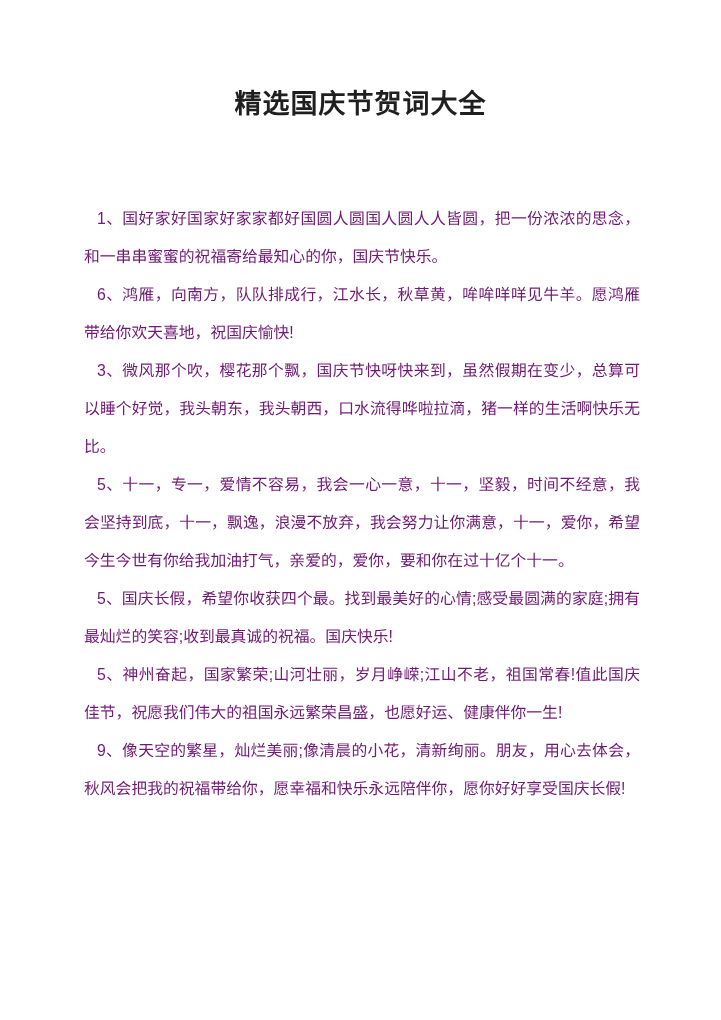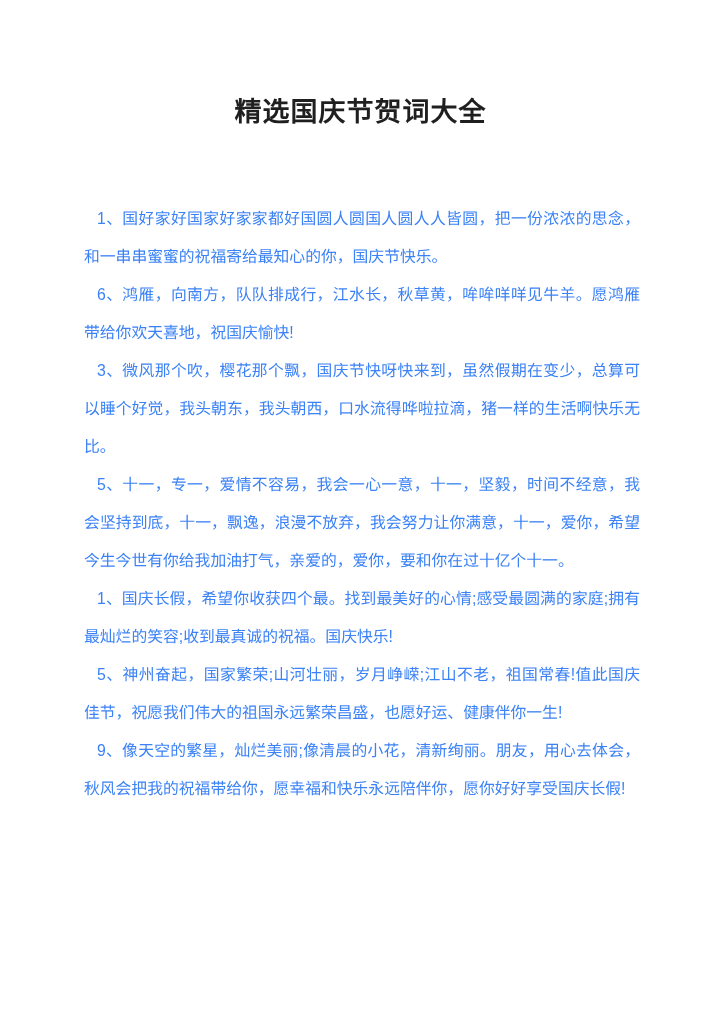--- a/index.html
+++ b/index.html
@@ -14,35 +14,35 @@
     height: 1020px;
     background: #ffffff;
     overflow: hidden;
     font-family: "Liberation Sans", sans-serif;
   }
   .doc-title {
     position: absolute;
     top: 88px;
     left: 0;
     right: 0;
-    margin: 8px;
+    margin: 0;
     text-align: center;
     font-family: "Liberation Serif", "DejaVu Serif", serif;
     font-weight: bold;
     font-size: 27px;
     line-height: 32px;
     letter-spacing: 1px;
     color: #1f1f1f;
   }
   .doc-body {
     position: absolute;
     top: 200px;
     left: 84px;
     width: 556px;
-    color: #3b82f6;
+    color: #701a75;
     font-size: 15.8px;
     line-height: 38px;
     text-align: justify;
     text-justify: inter-ideograph;
   }
   .doc-body p {
     margin: 0;
     padding: 0;
     text-indent: 13px;
     word-break: break-all;
@@ -53,18 +53,18 @@
 
 <div class="page">
 
   <h1 class="doc-title">精选国庆节贺词大全</h1>
 
   <div class="doc-body">
     <p>1、国好家好国家好家家都好国圆人圆国人圆人人皆圆，把一份浓浓的思念，和一串串蜜蜜的祝福寄给最知心的你，国庆节快乐。</p>
     <p>6、鸿雁，向南方，队队排成行，江水长，秋草黄，哞哞咩咩见牛羊。愿鸿雁带给你欢天喜地，祝国庆愉快!</p>
     <p>3、微风那个吹，樱花那个飘，国庆节快呀快来到，虽然假期在变少，总算可以睡个好觉，我头朝东，我头朝西，口水流得哗啦拉滴，猪一样的生活啊快乐无比。</p>
     <p>5、十一，专一，爱情不容易，我会一心一意，十一，坚毅，时间不经意，我会坚持到底，十一，飘逸，浪漫不放弃，我会努力让你满意，十一，爱你，希望今生今世有你给我加油打气，亲爱的，爱你，要和你在过十亿个十一。</p>
-    <p>1、国庆长假，希望你收获四个最。找到最美好的心情;感受最圆满的家庭;拥有最灿烂的笑容;收到最真诚的祝福。国庆快乐!</p>
+    <p>5、国庆长假，希望你收获四个最。找到最美好的心情;感受最圆满的家庭;拥有最灿烂的笑容;收到最真诚的祝福。国庆快乐!</p>
     <p>5、神州奋起，国家繁荣;山河壮丽，岁月峥嵘;江山不老，祖国常春!值此国庆佳节，祝愿我们伟大的祖国永远繁荣昌盛，也愿好运、健康伴你一生!</p>
     <p>9、像天空的繁星，灿烂美丽;像清晨的小花，清新绚丽。朋友，用心去体会，秋风会把我的祝福带给你，愿幸福和快乐永远陪伴你，愿你好好享受国庆长假!</p>
   </div>
 
 </div>
 
 </body></html>

